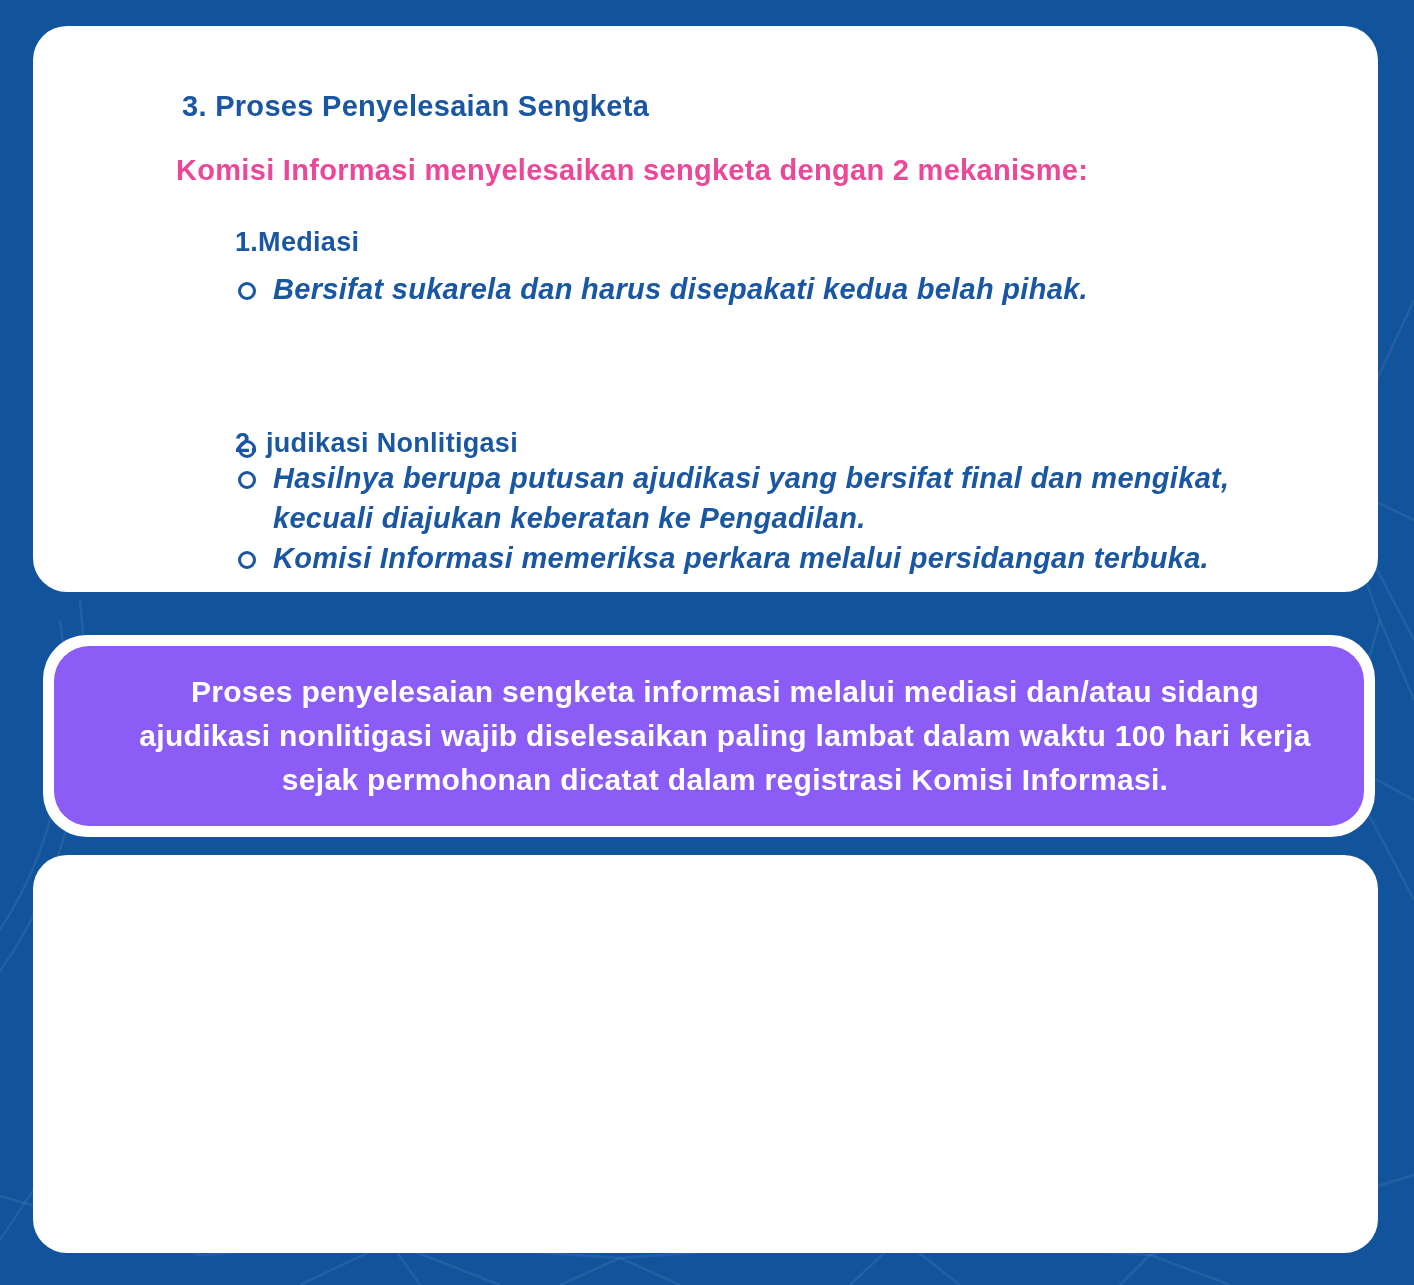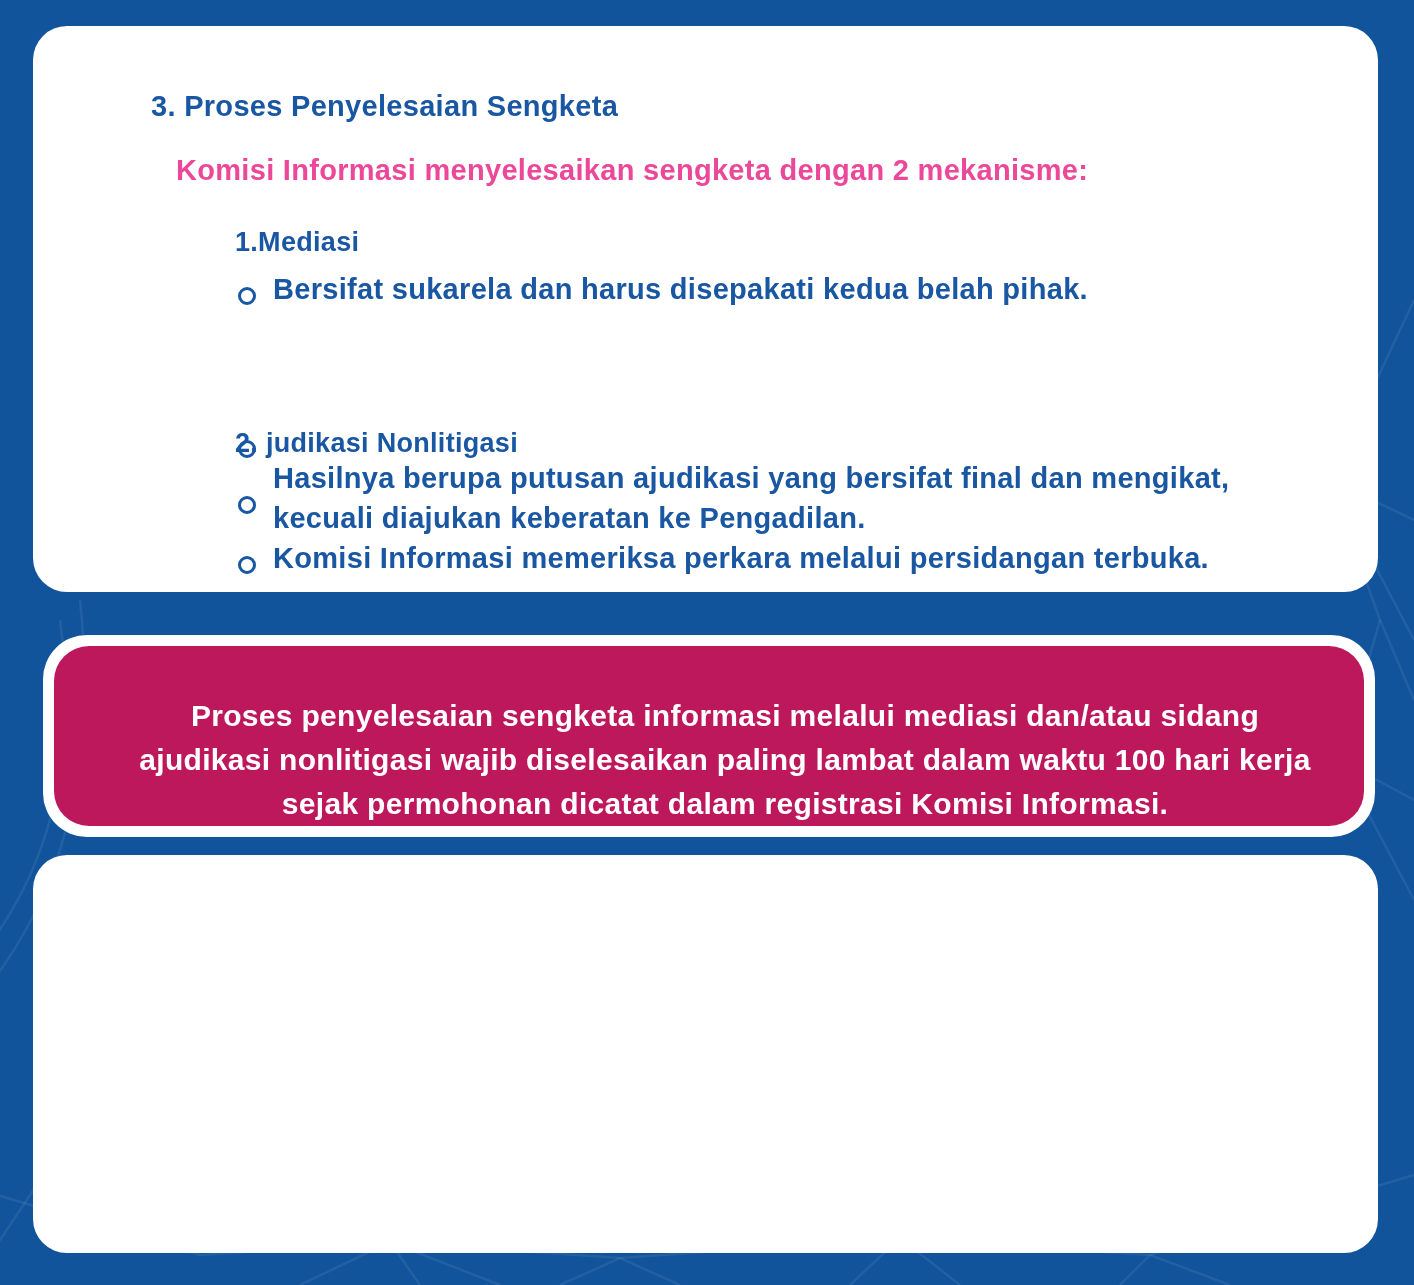--- a/index.html
+++ b/index.html
@@ -28,51 +28,51 @@
     position:absolute; margin:0;
     font-size:29px; font-weight:700; color:#ec4899; letter-spacing:.3px;
     white-space:nowrap;
   }
   .mech-title {
     position:absolute; margin:0;
     font-size:27px; font-weight:700; color:#1A57A3; letter-spacing:.3px;
     white-space:nowrap;
   }
   .ring-list { position:absolute; display:flex; flex-direction:column; }
-  .ring-row { display:flex; align-items:center; }
+  .ring-row { display:flex; align-items:flex-start;font-style:italic; }
   .ring {
     flex:0 0 auto;
     width:12px; height:12px;
     border:3px solid #1A57A3; border-radius:50%;
     margin:13px 17px 0 0;
   }
   .ring-row .btext {
     font-size:29px; font-weight:700; color:#1A57A3;
     line-height:40px; letter-spacing:.3px;
   }
   .wrap-limit { max-width:1015px; }
 
   .highlight {
     position:absolute; left:43px; top:635px;
     width:1332px; height:202px;
     background:#ffffff; border-radius:44px;
   }
   .highlight-inner {
     position:absolute; left:11px; top:11px; right:11px; bottom:11px;
-    background:#be185d; border-radius:35px;
-    display:flex; align-items:flex-end; justify-content:center;padding-left:32px;
+    background:#8b5cf6; border-radius:35px;
+    display:flex; align-items:center; justify-content:center;padding-left:32px;
   }
   .highlight-text {
     margin:0; padding:0 48px;
     font-size:30px; font-weight:700; color:#ffffff;
     line-height:44px; text-align:center; letter-spacing:.3px;
   }
 
   
-  #h-sec3   { left:118px; top:64px;  }
+  #h-sec3   { left:149px; top:64px;  }
   #p-intro  { left:143px; top:128px; }
   #t-mech1  { left:202px; top:201px; }
   #l-mech1  { left:205px; top:243px; }
   #t-mech2  { left:202px; top:361px;margin-top:41px; }
   #l-mech2  { left:205px; top:401px; }
 </style>
 </head>
 <body>
 
 <div class="canvas">

